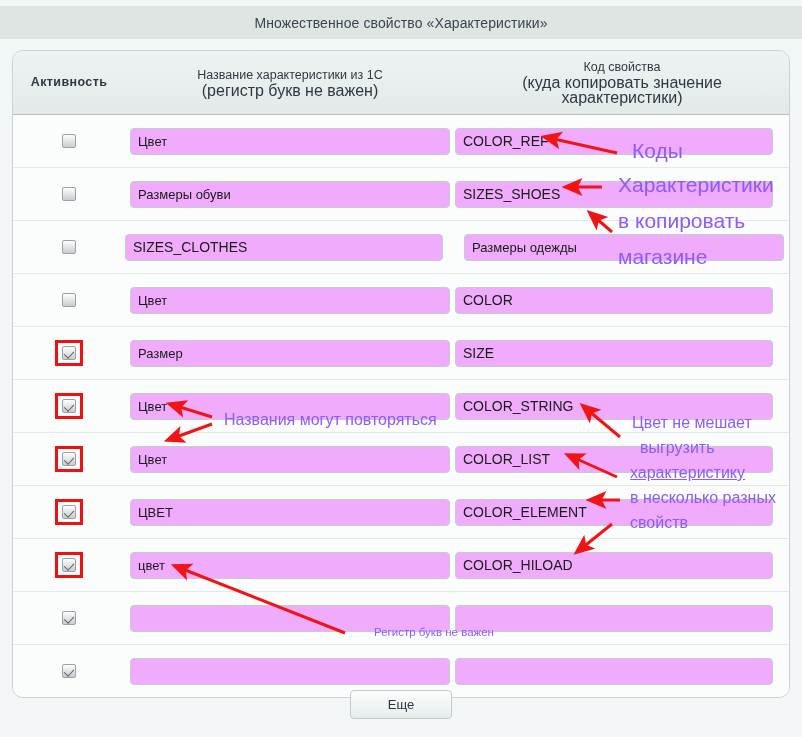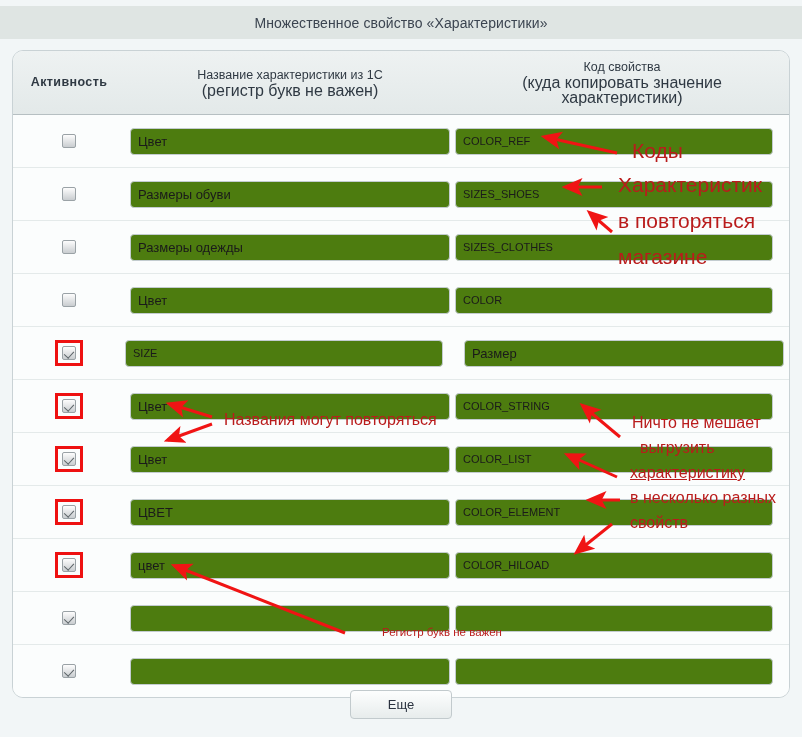--- a/index.html
+++ b/index.html
@@ -109,30 +109,30 @@
     border: solid #5c6468;
     border-width: 0 1.6px 1.6px 0;
     transform: rotate(42deg);
   }
 
   
   .txt {
     height: 27px;
     border: 1px solid #c3ccd0;
     border-radius: 4px;
-    background: #4d7c0f;
+    background: #f0abfc;
     box-sizing: border-box;
     font-family: "Liberation Sans", sans-serif;
     font-size: 13px;
     color: #1a1a1a;
     padding: 0 7px;
     outline: none;
   }
   .txt.name-input { width: 320px; }
-  .txt.code-input { width: 318px; font-size: 11px; }
+  .txt.code-input { width: 318px; font-size: 14px; }
 
   
   #more-bar {
     position: absolute;
     left: 12px; top: 690px;
     width: 778px;
     display: flex;
     justify-content: center;
   }
   #more-button {
@@ -149,21 +149,21 @@
   
   #annotations {
     position: absolute;
     left: 0; top: 0;
     width: 802px; height: 737px;
     pointer-events: none;
   }
   #annotations svg { position: absolute; left: 0; top: 0; }
   .anno {
     position: absolute;
-    color: #b91c1c;
+    color: #8b5cf6;
     font-family: "Liberation Sans", sans-serif;
     white-space: nowrap;
   }
   .anno-big   { font-size: 21px; }
   .anno-mid   { font-size: 16px; }
   .anno-small { font-size: 11.5px; }
 </style>
 </head>
 <body>
 
@@ -219,51 +219,51 @@
         <div class="cell col-code">
           <input type="text" class="txt code-input" value="SIZES_SHOES" style="">
         </div>
       </div>
       <div class="trow">
         <div class="cell col-active">
           <div class="cb-wrap">
             <span class="cb"></span>
           </div>
         </div>
+        <div class="cell col-code">
+          <input type="text" class="txt code-input" value="SIZES_CLOTHES" style="">
+        </div>
         <div class="cell col-name">
           <input type="text" class="txt name-input" value="Размеры одежды" style="">
         </div>
-        <div class="cell col-code">
-          <input type="text" class="txt code-input" value="SIZES_CLOTHES" style="">
-        </div>
       </div>
       <div class="trow">
         <div class="cell col-active">
           <div class="cb-wrap">
             <span class="cb"></span>
           </div>
         </div>
         <div class="cell col-name">
           <input type="text" class="txt name-input" value="Цвет" style="">
         </div>
         <div class="cell col-code">
           <input type="text" class="txt code-input" value="COLOR" style="">
         </div>
       </div>
       <div class="trow">
         <div class="cell col-active">
           <div class="cb-wrap hl">
             <span class="cb checked"></span>
           </div>
         </div>
+        <div class="cell col-name">
+          <input type="text" class="txt name-input" value="Размер" style="">
+        </div>
         <div class="cell col-code">
           <input type="text" class="txt code-input" value="SIZE" style="">
-        </div>
-        <div class="cell col-name">
-          <input type="text" class="txt name-input" value="Размер" style="">
         </div>
       </div>
       <div class="trow">
         <div class="cell col-active">
           <div class="cb-wrap hl">
             <span class="cb checked"></span>
           </div>
         </div>
         <div class="cell col-name">
           <input type="text" class="txt name-input" value="Цвет" style="">
@@ -368,26 +368,26 @@
 
       <line x1="620" y1="500" x2="590" y2="500"></line>
 
       <line x1="612" y1="524" x2="577" y2="552"></line>
 
       <line x1="345" y1="633" x2="175" y2="566"></line>
     </g>
   </svg>
 
   <span class="anno anno-big" style="left:632px; top:139px;">Коды</span>
-  <span class="anno anno-big" style="left:618px; top:173px;">Характеристик</span>
-  <span class="anno anno-big" style="left:618px; top:209px;">в повторяться</span>
+  <span class="anno anno-big" style="left:618px; top:173px;">Характеристики</span>
+  <span class="anno anno-big" style="left:618px; top:209px;">в копировать</span>
   <span class="anno anno-big" style="left:618px; top:245px;">магазине</span>
 
   <span class="anno anno-mid" style="left:224px; top:411px;">Названия могут повторяться</span>
 
-  <span class="anno anno-mid" style="left:632px; top:414px;">Ничто не мешает</span>
+  <span class="anno anno-mid" style="left:632px; top:414px;">Цвет не мешает</span>
   <span class="anno anno-mid" style="left:632px; top:439px;margin-left:8px;">выгрузить</span>
   <span class="anno anno-mid" style="left:630px; top:464px;text-decoration:underline;">характеристику</span>
   <span class="anno anno-mid" style="left:630px; top:489px;">в несколько разных</span>
   <span class="anno anno-mid" style="left:630px; top:514px;">свойств</span>
 
-  <span class="anno anno-small" style="left:366px; top:626px;padding-left:16px;">Регистр букв не важен</span>
+  <span class="anno anno-small" style="left:358px; top:626px;padding-left:16px;">Регистр букв не важен</span>
 </div>
 
 </body></html>

